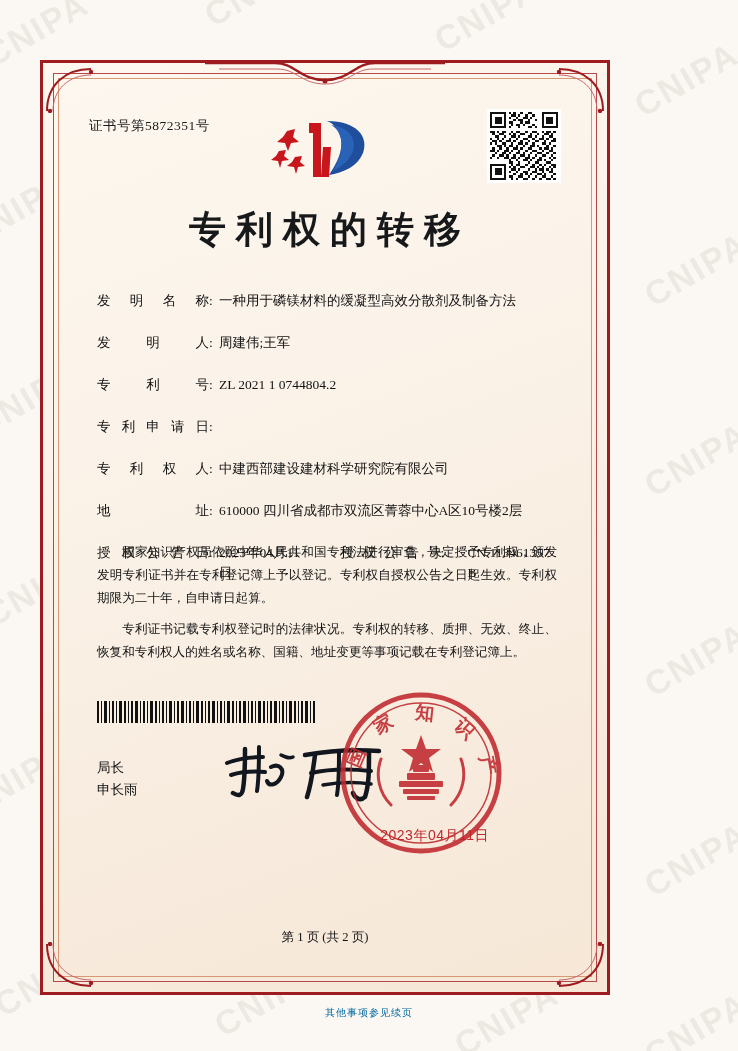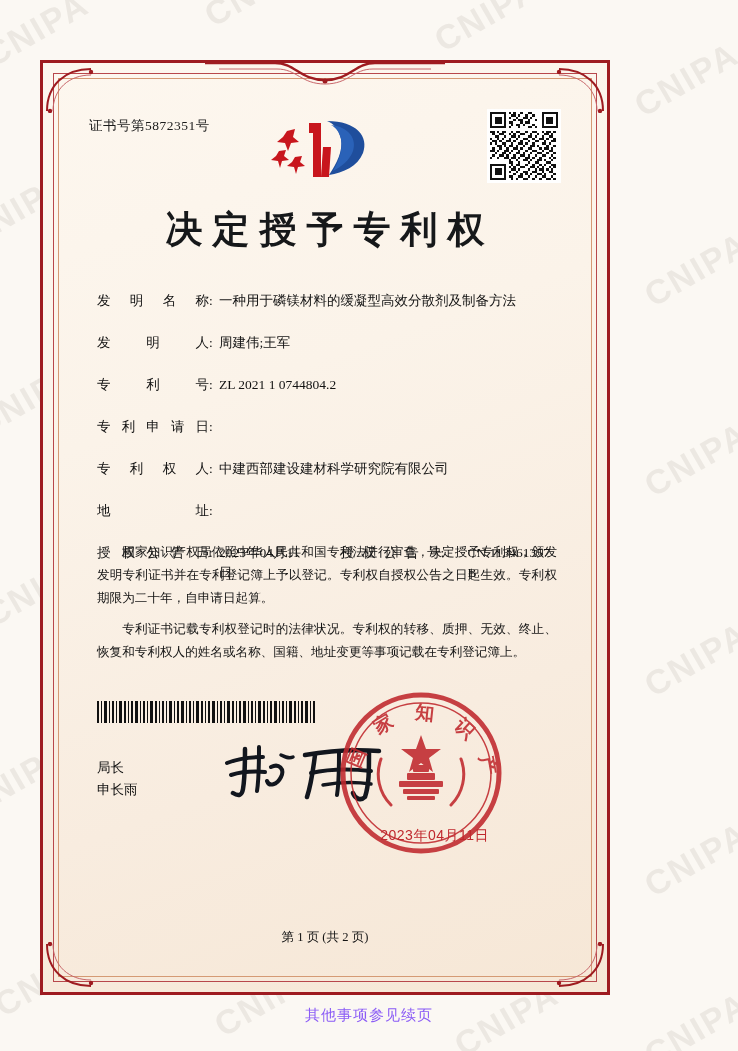--- a/index.html
+++ b/index.html
@@ -250,22 +250,22 @@
     text-align: center;
     font-size: 12.6px;
     color: #141414;
   }
   .footer-note {
     position: absolute;
     left: 0;
     right: 0;
     top: 1006px;
     text-align: center;
-    font-size: 15px;
-    color: #8b5cf6;
+    font-size: 10px;
+    color: #0369a1;
     letter-spacing: 1px;
     z-index: 2;
   }
 </style>
 </head>
 <body>
 
 <div class="watermarks">
   <div class="wm" style="left:-20px;  top:10px;">CNIPA</div>
   <div class="wm" style="left:200px;  top:-30px;">CNIPA</div>
@@ -563,21 +563,21 @@
 
       <g fill="#c8161d">
         <polygon points="44,12 56,12 56,66 48,66 48,22 44,22"></polygon>
         <polygon points="58,36 66,36 64,66 56,66"></polygon>
       </g>
 
       <path d="M62,10 C92,10 104,26 98,42 C93,55 78,62 64,64 C72,52 78,40 76,28 C74,18 68,12 62,10 Z" fill="#1f4e9c"></path>
       <path d="M66,14 C84,16 92,28 88,40 C85,49 76,56 68,60 C74,50 78,38 76,28 C74,20 70,16 66,14 Z" fill="#2a62b8"></path>
     </svg>
 
-    <div class="main-title">决定授予专利权</div>
+    <div class="main-title">专利权的转移</div>
 
     <div class="fields">
 
       <div class="row">
         <div class="lbl">
             <span>发</span>
             <span>明</span>
             <span>名</span>
             <span>称</span>
           </div>
@@ -628,20 +628,21 @@
         <div class="colon">:</div>
         <div class="val">中建西部建设建材科学研究院有限公司</div>
       </div>
 
       <div class="row">
         <div class="lbl">
             <span>地</span>
             <span>址</span>
           </div>
         <div class="colon">:</div>
+        <div class="val">610000 四川省成都市双流区菁蓉中心A区10号楼2层</div>
       </div>
 
       <div class="row two-col">
         <div class="lbl">
             <span>授</span>
             <span>权</span>
             <span>公</span>
             <span>告</span>
             <span>日</span>
           </div>

